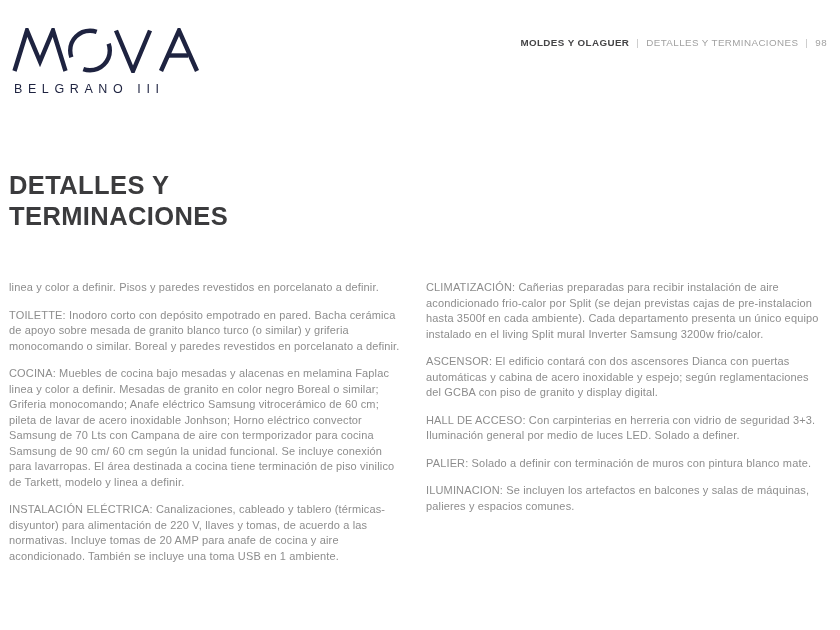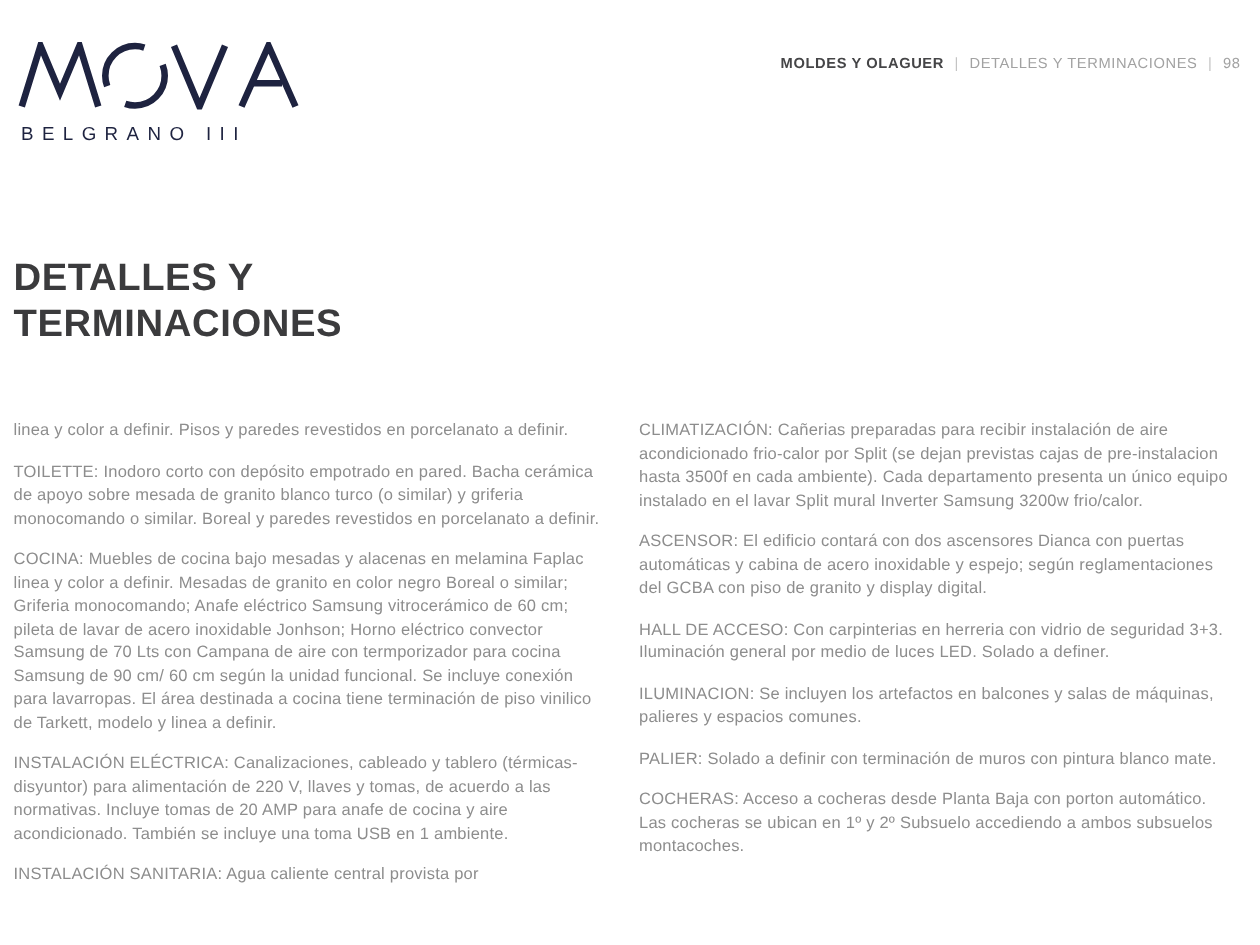--- a/index.html
+++ b/index.html
@@ -89,25 +89,23 @@
   </div>
 
   <h1 class="page-title">DETALLES Y TERMINACIONES</h1>
 
   <div class="columns">
     <div class="col">
       <p>linea y color a definir. Pisos y paredes revestidos en porcelanato a definir.</p>
       <p>TOILETTE: Inodoro corto con depósito empotrado en pared. Bacha cerámica de apoyo sobre mesada de granito blanco turco (o similar) y griferia monocomando o similar. Boreal y paredes revestidos en porcelanato a definir.</p>
       <p>COCINA: Muebles de cocina bajo mesadas y alacenas en melamina Faplac linea y color a definir. Mesadas de granito en color negro Boreal o similar; Griferia monocomando; Anafe eléctrico Samsung vitrocerámico de 60 cm; pileta de lavar de acero inoxidable Jonhson; Horno eléctrico convector Samsung de 70 Lts con Campana de aire con termporizador para cocina Samsung de 90 cm/ 60 cm según la unidad funcional. Se incluye conexión para lavarropas. El área destinada a cocina tiene terminación de piso vinilico de Tarkett, modelo y linea a definir.</p>
       <p>INSTALACIÓN ELÉCTRICA: Canalizaciones, cableado y tablero (térmicas-disyuntor) para alimentación de 220 V, llaves y tomas, de acuerdo a las normativas. Incluye tomas de 20 AMP para anafe de cocina y aire acondicionado. También se incluye una toma USB en 1 ambiente.</p>
-      <p>INSTALACIÓN SANITARIA: Agua caliente central provista por</p>
     </div>
     <div class="col">
-      <p>CLIMATIZACIÓN: Cañerias preparadas para recibir instalación de aire acondicionado frio-calor por Split (se dejan previstas cajas de pre-instalacion hasta 3500f en cada ambiente). Cada departamento presenta un único equipo instalado en el lavar Split mural Inverter Samsung 3200w frio/calor.</p>
+      <p>CLIMATIZACIÓN: Cañerias preparadas para recibir instalación de aire acondicionado frio-calor por Split (se dejan previstas cajas de pre-instalacion hasta 3500f en cada ambiente). Cada departamento presenta un único equipo instalado en el living Split mural Inverter Samsung 3200w frio/calor.</p>
       <p>ASCENSOR: El edificio contará con dos ascensores Dianca con puertas automáticas y cabina de acero inoxidable y espejo; según reglamentaciones del GCBA con piso de granito y display digital.</p>
       <p>HALL DE ACCESO: Con carpinterias en herreria con vidrio de seguridad 3+3. Iluminación general por medio de luces LED. Solado a definer.</p>
+      <p>PALIER: Solado a definir con terminación de muros con pintura blanco mate.</p>
       <p>ILUMINACION: Se incluyen los artefactos en balcones y salas de máquinas, palieres y espacios comunes.</p>
-      <p>PALIER: Solado a definir con terminación de muros con pintura blanco mate.</p>
-      <p>COCHERAS: Acceso a cocheras desde Planta Baja con porton automático. Las cocheras se ubican en 1º y 2º Subsuelo accediendo a ambos subsuelos montacoches.</p>
     </div>
   </div>
 
 </div>
 
 </body></html>

